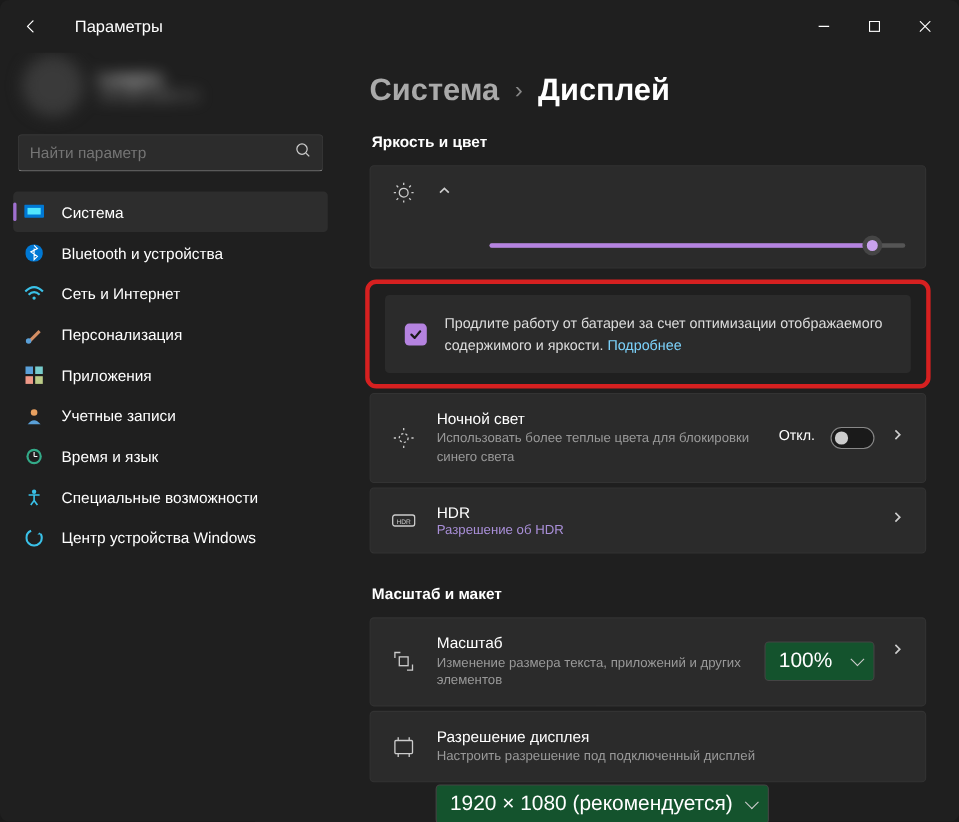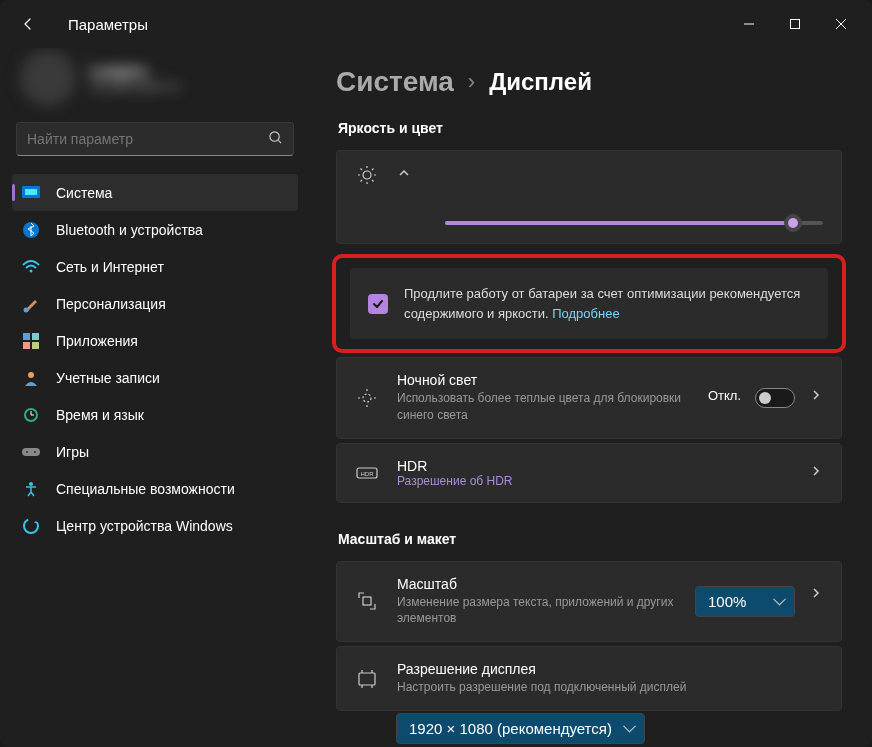--- a/index.html
+++ b/index.html
@@ -22,21 +22,21 @@
 .searchbox .sicon { color: #ccc; }
 .nav { list-style: none; }
 .nav li { display: flex; align-items: center; height: 37px; padding: 0 10px; border-radius: 4px; font-size: 14px; gap: 16px; position: relative; cursor: pointer; }
 .nav li.active { background: #2d2d2d; }
 .nav li.active::before { content: ""; position: absolute; left: 0; top: 10px; bottom: 10px; width: 3px; background: #a070d0; border-radius: 2px; }
 .nav .icon { width: 18px; height: 18px; display: flex; align-items: center; justify-content: center; font-size: 14px; }
 .main { flex: 1; padding: 18px 30px 0 26px; overflow-y: auto; }
 .breadcrumb { display: flex; align-items: center; gap: 14px; margin-bottom: 22px; }
 .breadcrumb .parent { font-size: 28px; font-weight: 600; color: #aaa; }
 .breadcrumb .sep { font-size: 22px; color: #888; }
-.breadcrumb .current { font-size: 24px; font-weight: 600; }
+.breadcrumb .current { font-size: 28px; font-weight: 600; }
 .section-title { font-size: 14px; font-weight: 600; margin: 0 0 14px 2px; }
 .card { background: #2b2b2b; border: 1px solid #333; border-radius: 4px; padding: 14px 18px; margin-bottom: 4px; display: flex; align-items: center; gap: 18px; }
 .card.expanded { flex-direction: column; align-items: stretch; padding: 14px 18px 18px; }
 .card .row { display: flex; align-items: center; gap: 18px; width: 100%; }
 .card .icon-slot { width: 24px; display: flex; justify-content: center; color: #ccc; flex-shrink: 0; }
 .card .text { flex: 1; }
 .card .ctitle { font-size: 14px; }
 .card .cdesc { font-size: 12px; color: #999; margin-top: 2px; line-height: 1.4; }
 .card .clink { font-size: 12px; color: #a98fd8; }
 .card .trail { display: flex; align-items: flex-start; gap: 14px; }
@@ -47,21 +47,21 @@
 .slider .thumb { position: absolute; right: 8%; top: 50%; transform: translate(50%, -50%); width: 18px; height: 18px; background: #c9a2ed; border: 4px solid #454545; border-radius: 50%; }
 .highlight { border: 4px solid #d62020; border-radius: 10px; padding: 10px 14px; margin: 10px 0 4px -4px; margin-right: -4px; }
 .highlight .inner { background: #2b2b2b; border-radius: 4px; padding: 16px 18px; display: flex; align-items: center; gap: 16px; }
 .checkbox { width: 20px; height: 20px; background: #b583e0; border-radius: 4px; display: flex; align-items: center; justify-content: center; flex-shrink: 0; }
 .checkbox svg { stroke: #1a1a1a; }
 .highlight .btext { font-size: 13px; color: #ddd; line-height: 1.5; }
 .highlight .blink { color: #7dd3fc; }
 .toggle { width: 40px; height: 20px; background: #1a1a1a; border: 1px solid #888; border-radius: 10px; position: relative; }
 .toggle .knob { width: 12px; height: 12px; background: #ccc; border-radius: 50%; position: absolute; top: 3px; left: 3px; }
 .toggle-label { font-size: 13px; }
-.dropdown { background: #0c4a6e; border: 1px solid #444; border-radius: 4px; padding: 6px 32px 6px 12px; font-size: 15px; position: relative; min-width: 100px; }
+.dropdown { background: #14532d; border: 1px solid #444; border-radius: 4px; padding: 6px 32px 6px 12px; font-size: 19px; position: relative; min-width: 100px; }
 .dropdown::after { content: ""; position: absolute; right: 10px; top: 50%; width: 8px; height: 8px; border-right: 1.5px solid #ccc; border-bottom: 1.5px solid #ccc; transform: translateY(-70%) rotate(45deg); }
 .main::-webkit-scrollbar { width: 0; }
 </style>
 </head>
 <body>
 
 <div class="window">
   <div class="titlebar">
     <div class="back-btn">
       <svg width="16" height="16" viewBox="0 0 16 16" fill="none">
@@ -166,30 +166,20 @@
         <li>
             <span class="icon">
               <svg width="16" height="16">
                 <circle cx="8" cy="8" r="7" fill="#3a8"></circle>
                 <circle cx="8" cy="8" r="5" fill="#1f1f1f"></circle>
                 <line x1="8" y1="8" x2="8" y2="4" stroke="#fff"></line>
                 <line x1="8" y1="8" x2="11" y2="8" stroke="#fff"></line>
               </svg>
             </span>
             <span>Время и язык</span>
-          </li>
-        <li>
-            <span class="icon">
-              <svg width="18" height="12">
-                <rect x="0" y="2" width="18" height="8" rx="4" fill="#888"></rect>
-                <circle cx="5" cy="6" r="1" fill="#333"></circle>
-                <circle cx="13" cy="6" r="1" fill="#333"></circle>
-              </svg>
-            </span>
-            <span>Игры</span>
           </li>
         <li>
             <span class="icon">
               <svg width="16" height="16">
                 <circle cx="8" cy="3" r="2" fill="#3ac1e8"></circle>
                 <path d="M3 6 L13 6 M8 6 L8 11 M8 11 L5 15 M8 11 L11 15" stroke="#3ac1e8" stroke-width="1.5"></path>
               </svg>
             </span>
             <span>Специальные возможности</span>
           </li>
@@ -245,21 +235,21 @@
         </div>
       </div>
 
       <div class="highlight">
         <div class="inner">
           <div class="checkbox">
               <svg width="12" height="12" viewBox="0 0 12 12" fill="none">
                 <path d="M2 6l3 3 5-6" stroke-width="2" stroke-linecap="round" stroke-linejoin="round"></path>
               </svg>
             </div>
-          <div class="btext"><span>Продлите работу от батареи за счет оптимизации рекомендуется содержимого и яркости.  </span><span class="blink">Подробнее</span></div>
+          <div class="btext"><span>Продлите работу от батареи за счет оптимизации отображаемого содержимого и яркости.  </span><span class="blink">Подробнее</span></div>
         </div>
       </div>
 
       <div class="card">
         <div class="icon-slot">
             <svg width="20" height="20" viewBox="0 0 20 20" fill="none">
               <circle cx="10" cy="10" r="4" stroke="#ccc" stroke-width="1.2" stroke-dasharray="2 2"></circle>
               <g stroke="#ccc" stroke-width="1.2">
                 <line x1="10" y1="1" x2="10" y2="3"></line>
                 <line x1="10" y1="17" x2="10" y2="19"></line>

